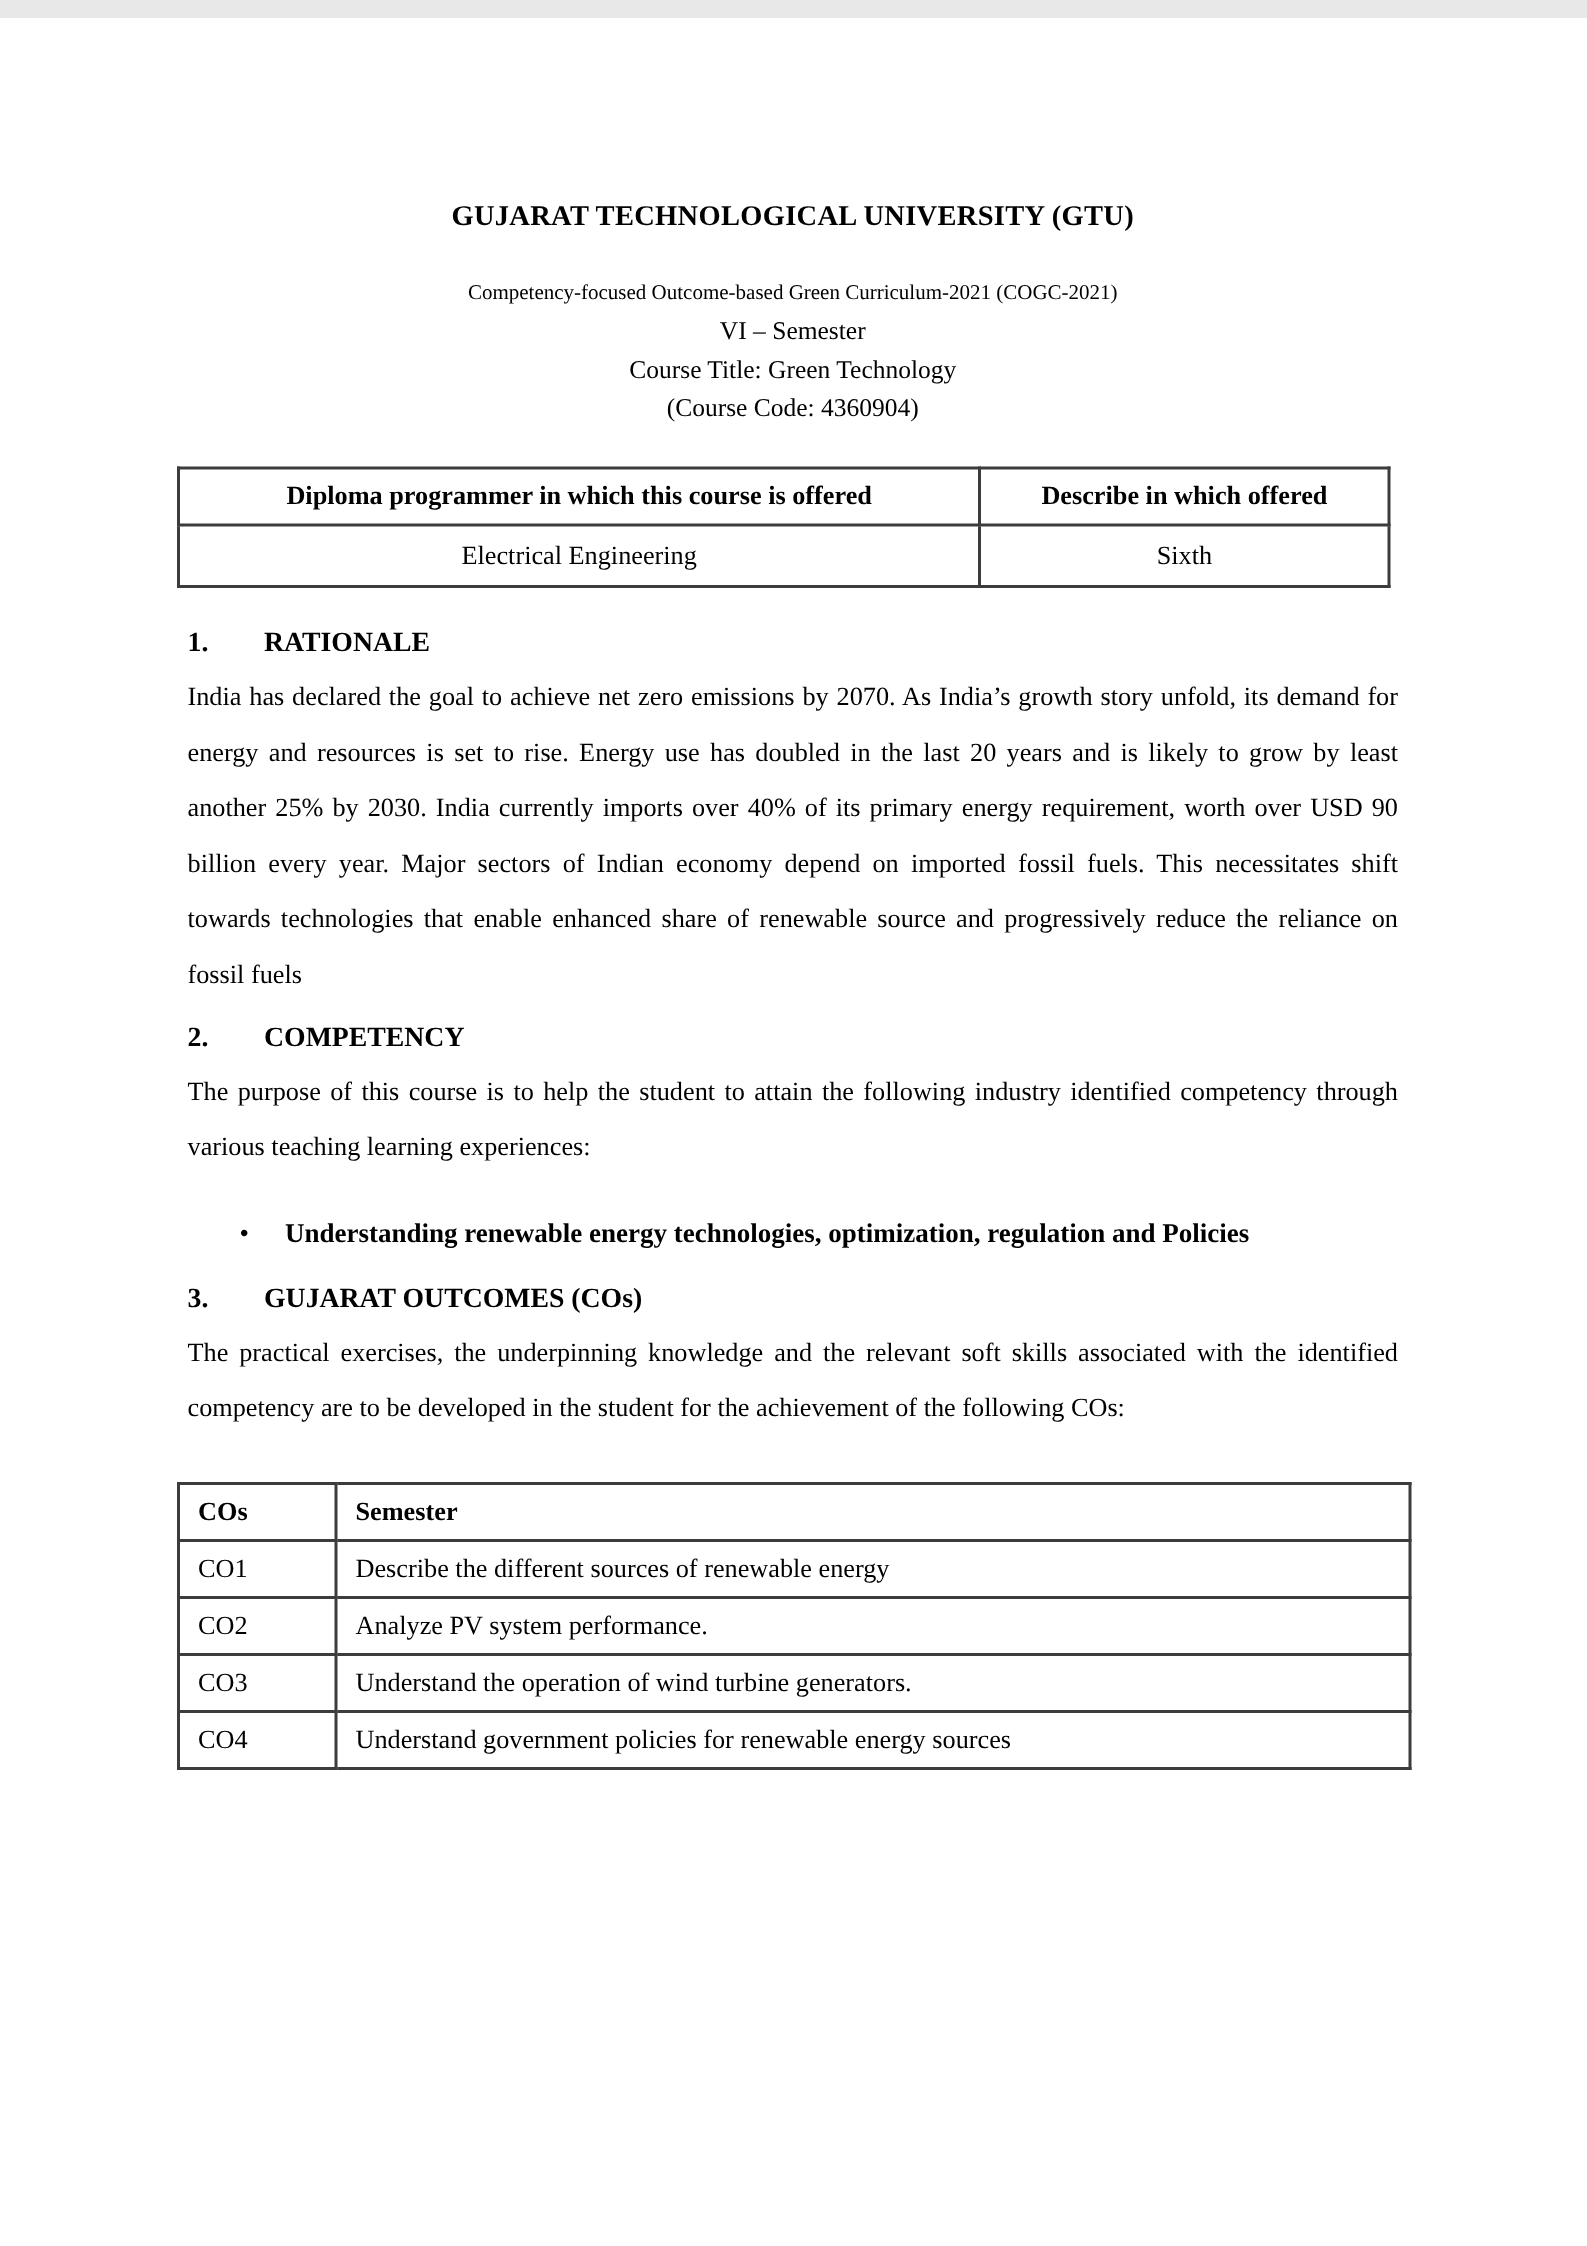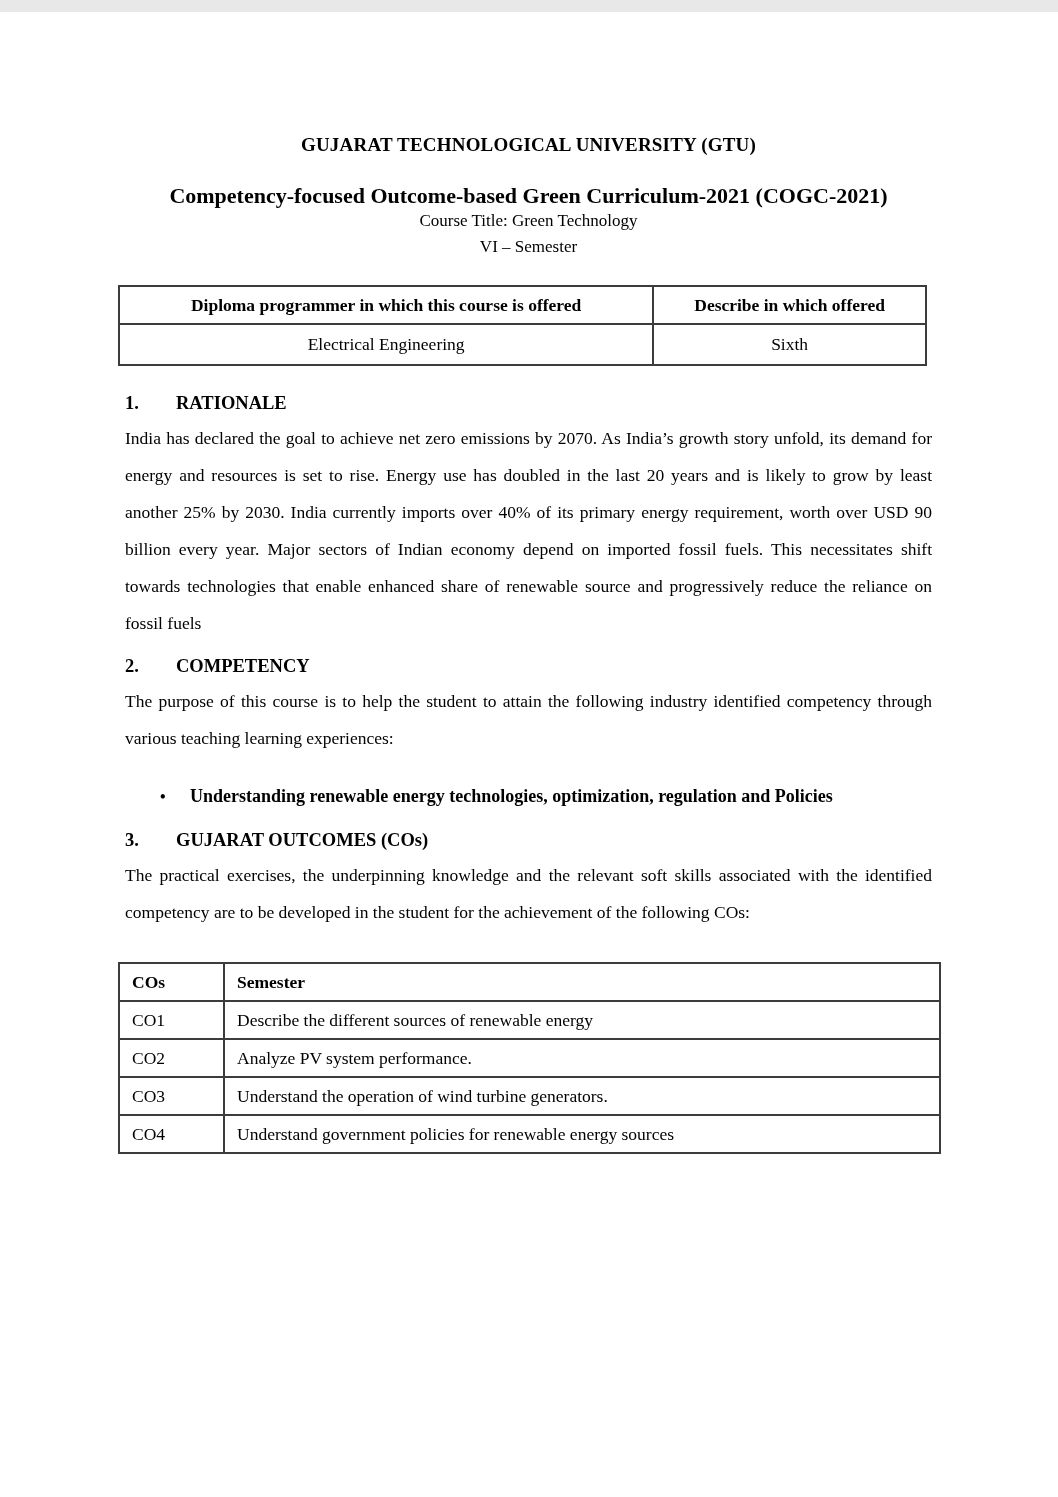--- a/index.html
+++ b/index.html
@@ -26,22 +26,22 @@
     font-size: 19px;
     font-weight: bold;
     text-align: center;
     letter-spacing: 0.2px;
   }
   .doc-subblock {
     margin-top: 28px;
     text-align: center;
   }
   .doc-subtitle {
-    font-size: 22px;
-    font-weight: bold;
+    font-size: 14px;
+    font-weight: normal;
     line-height: 24px;
   }
   .doc-subline {
     font-size: 17px;
     line-height: 25.5px;
   }
 
   
   table.doc-tbl {
     border-collapse: collapse;
@@ -125,22 +125,23 @@
 </style>
 </head>
 <body>
 
 <div class="page">
 
   <h1 class="doc-title">GUJARAT TECHNOLOGICAL UNIVERSITY (GTU)</h1>
 
   <div class="doc-subblock">
     <div class="doc-subtitle">Competency-focused Outcome-based Green Curriculum-2021 (COGC-2021)</div>
+    <div class="doc-subline">VI – Semester</div>
     <div class="doc-subline">Course Title: Green Technology</div>
-    <div class="doc-subline">VI – Semester</div>
+    <div class="doc-subline">(Course Code: 4360904)</div>
   </div>
 
   <table class="doc-tbl offer-tbl">
     <colgroup>
       <col style="width:66.2%">
       <col>
     </colgroup>
     <thead>
       <tr>
         <th>Diploma programmer in which this course is offered</th>

